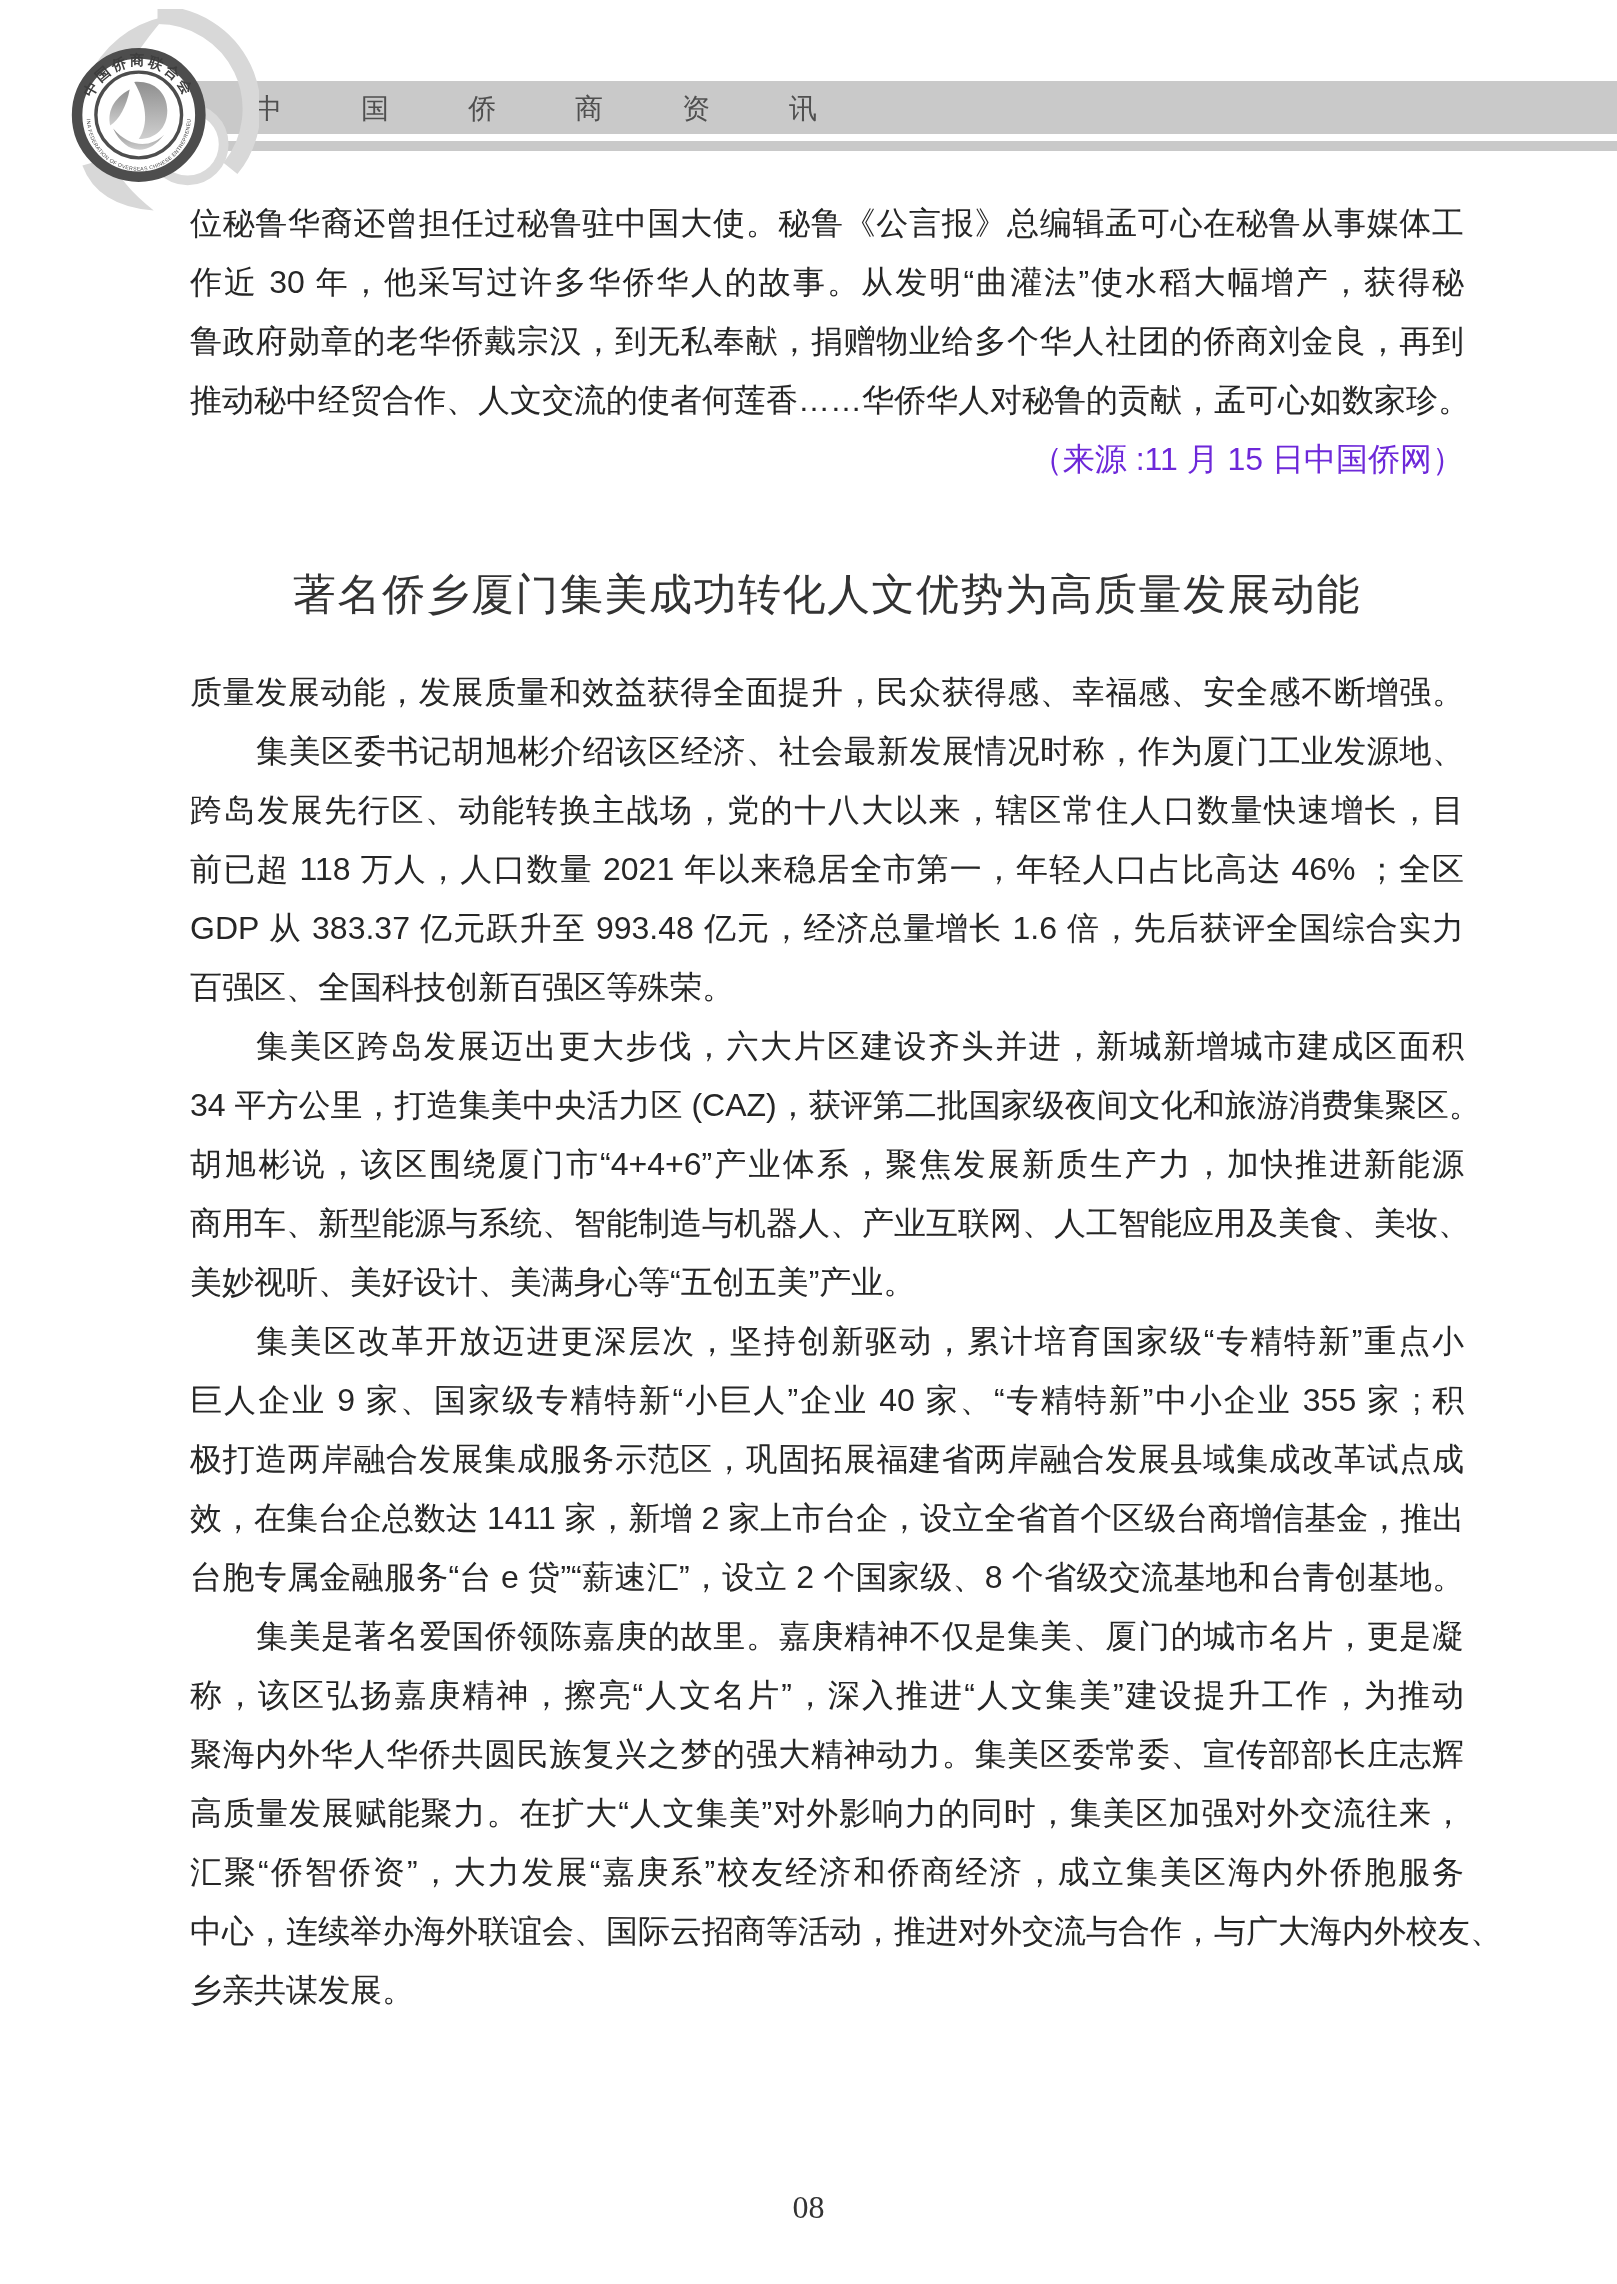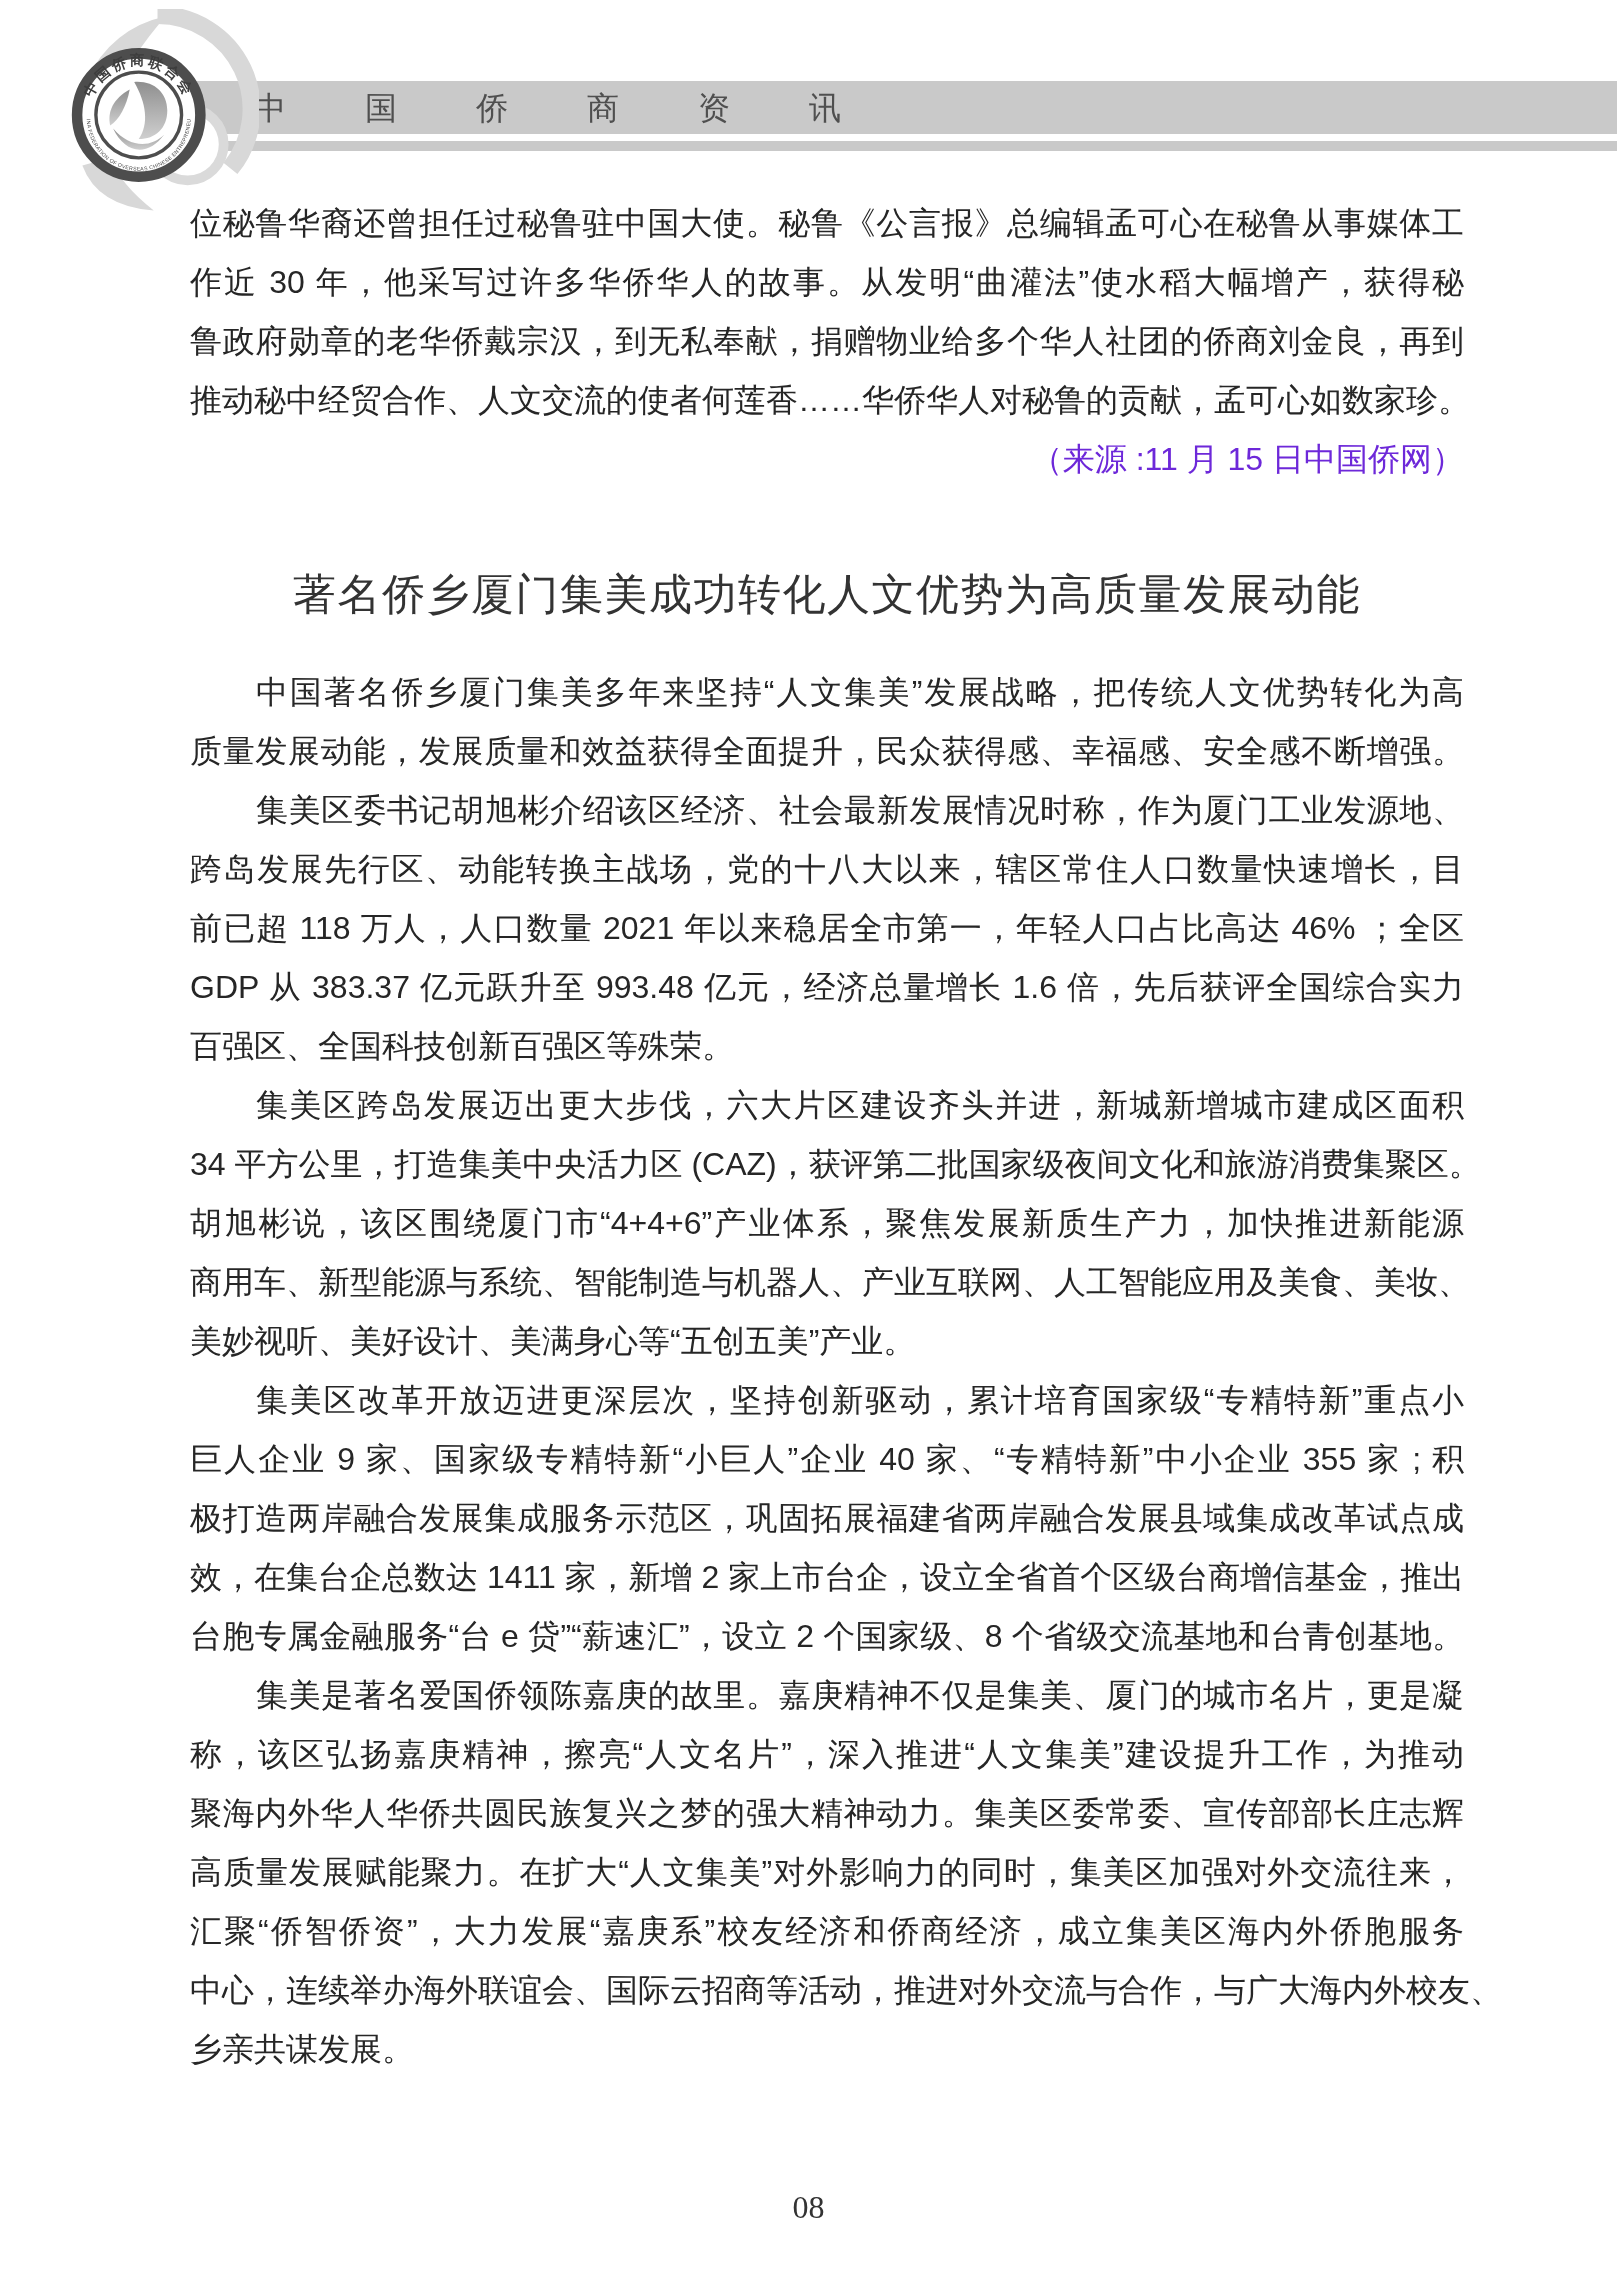--- a/index.html
+++ b/index.html
@@ -8,21 +8,21 @@
     font-family:"Liberation Sans","DejaVu Sans",sans-serif;
     overflow:hidden;
   }
   
   .band-main {
     position:absolute; left:192px; right:0; top:81px; height:53px;
     background:#c9c9c9;
   }
   .banner-title {
     position:absolute; left:62px; top:0; height:53px; line-height:55px;
-    font-size:32px; letter-spacing:79px; color:#4f4f4f; font-weight:400;
+    font-size:28px; letter-spacing:79px; color:#4f4f4f; font-weight:400;
     white-space:nowrap;
   }
   .band-thin {
     position:absolute; left:226px; right:0; top:141px; height:9.8px;
     background:#c9c9c9;
   }
   .logo-wrap { position:absolute; left:41px; top:9px; width:218px; height:203px; }
   
   .content-col { position:absolute; left:190px; width:1274px; color:#262626; }
   .line {
@@ -94,21 +94,20 @@
     <div class="line">作近 30 年，他采写过许多华侨华人的故事。从发明“曲灌法”使水稻大幅增产，获得秘</div>
     <div class="line">鲁政府勋章的老华侨戴宗汉，到无私奉献，捐赠物业给多个华人社团的侨商刘金良，再到</div>
     <div class="line">推动秘中经贸合作、人文交流的使者何莲香……华侨华人对秘鲁的贡献，孟可心如数家珍。</div>
     <div class="src-line">（来源 :11 月 15 日中国侨网）</div>
   </div>
 
   <div class="article-title">著名侨乡厦门集美成功转化人文优势为高质量发展动能</div>
 
   <div class="content-col" style="top:663px">
 
-    <div class="line indent">中国著名侨乡厦门集美多年来坚持“人文集美”发展战略，把传统人文优势转化为高</div>
     <div class="line">质量发展动能，发展质量和效益获得全面提升，民众获得感、幸福感、安全感不断增强。</div>
 
     <div class="line indent">集美区委书记胡旭彬介绍该区经济、社会最新发展情况时称，作为厦门工业发源地、</div>
     <div class="line">跨岛发展先行区、动能转换主战场，党的十八大以来，辖区常住人口数量快速增长，目</div>
     <div class="line">前已超 118 万人，人口数量 2021 年以来稳居全市第一，年轻人口占比高达 46% ；全区</div>
     <div class="line">GDP 从 383.37 亿元跃升至 993.48 亿元，经济总量增长 1.6 倍，先后获评全国综合实力</div>
     <div class="line end">百强区、全国科技创新百强区等殊荣。</div>
 
     <div class="line indent">集美区跨岛发展迈出更大步伐，六大片区建设齐头并进，新城新增城市建成区面积</div>
     <div class="line">34 平方公里，打造集美中央活力区 (CAZ)，获评第二批国家级夜间文化和旅游消费集聚区。</div>

